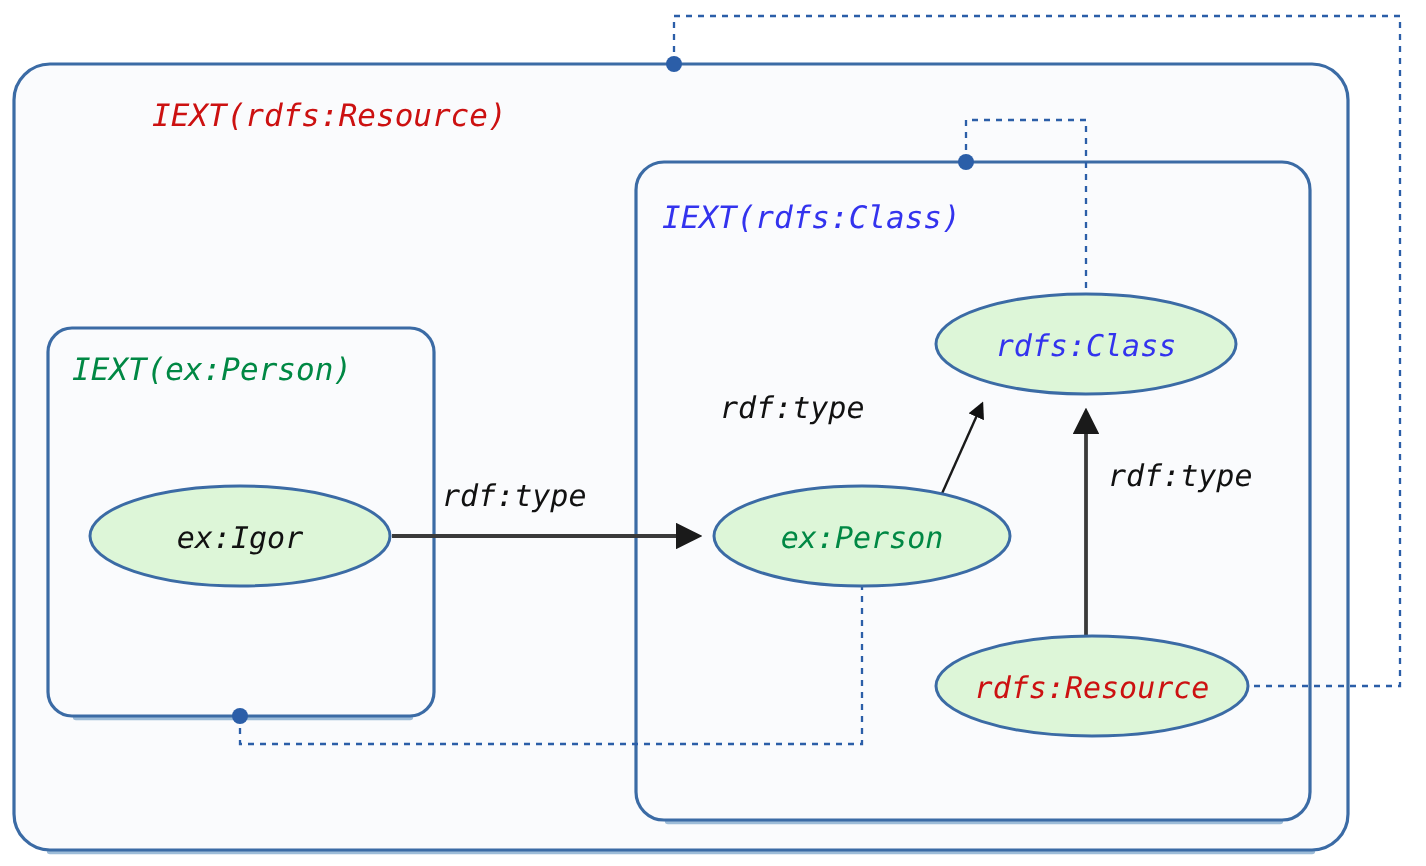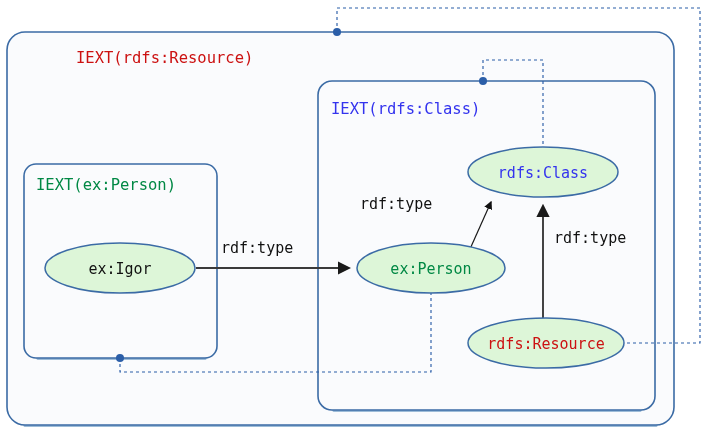--- a/index.html
+++ b/index.html
@@ -11,20 +11,21 @@
     width: 713px;
     height: 433px;
     font-family: "DejaVu Sans Mono", monospace;
     overflow: hidden;
   }
   #canvas {
     position: relative;
     width: 713px;
     height: 433px;
     background: #ffffff;
+    font-style: italic;
   }
   svg#diagram {
     position: absolute;
     top: 0;
     left: 0;
     width: 713px;
     height: 433px;
     display: block;
   }
   .box-fill      { fill: #fafbfd; }

